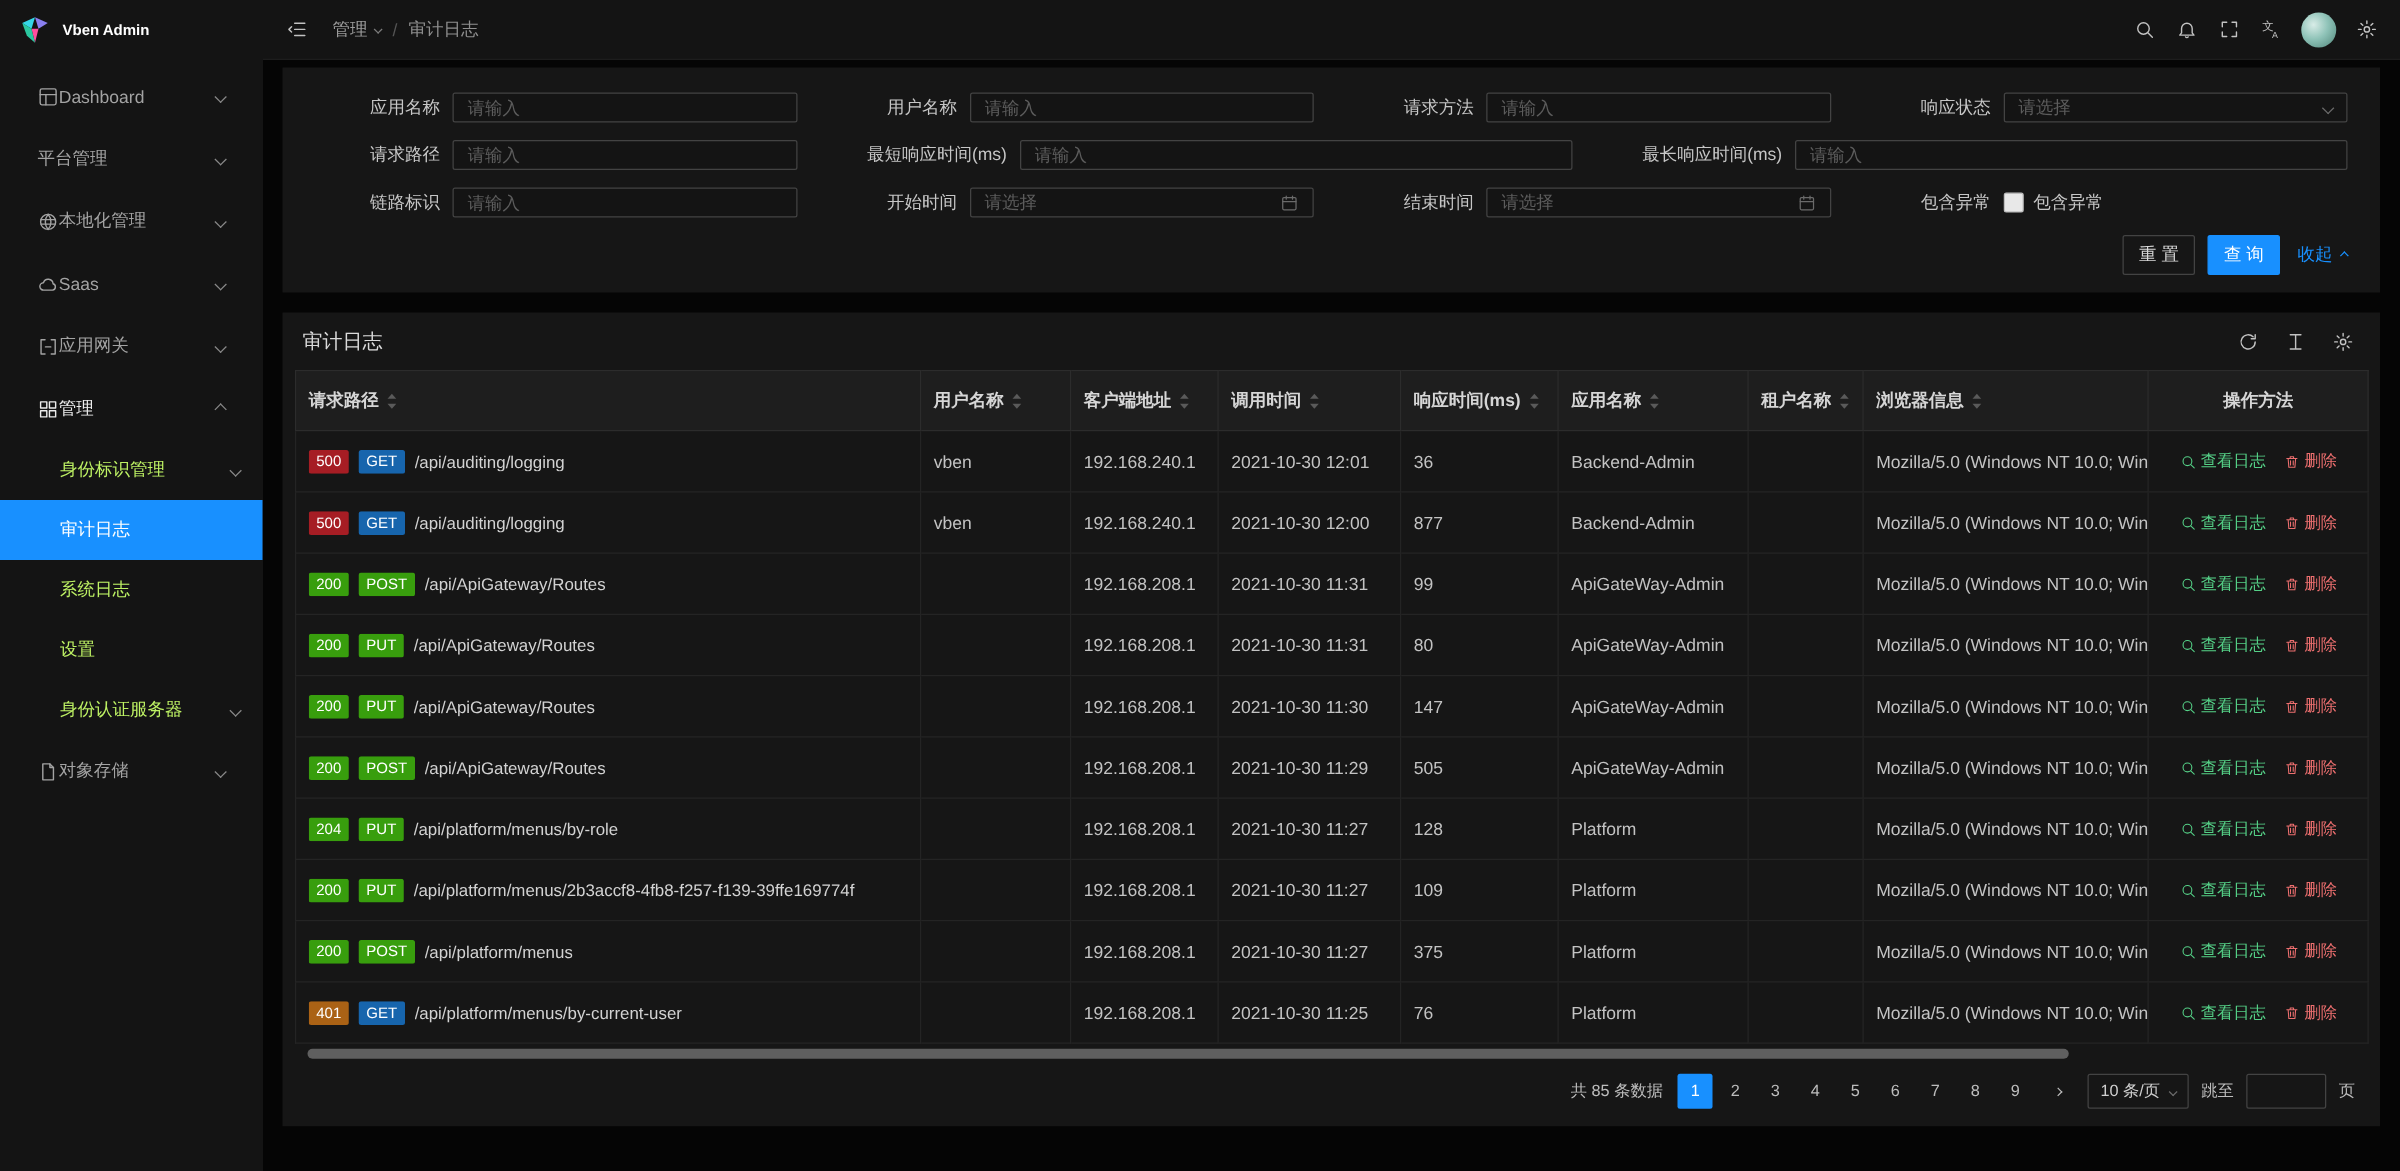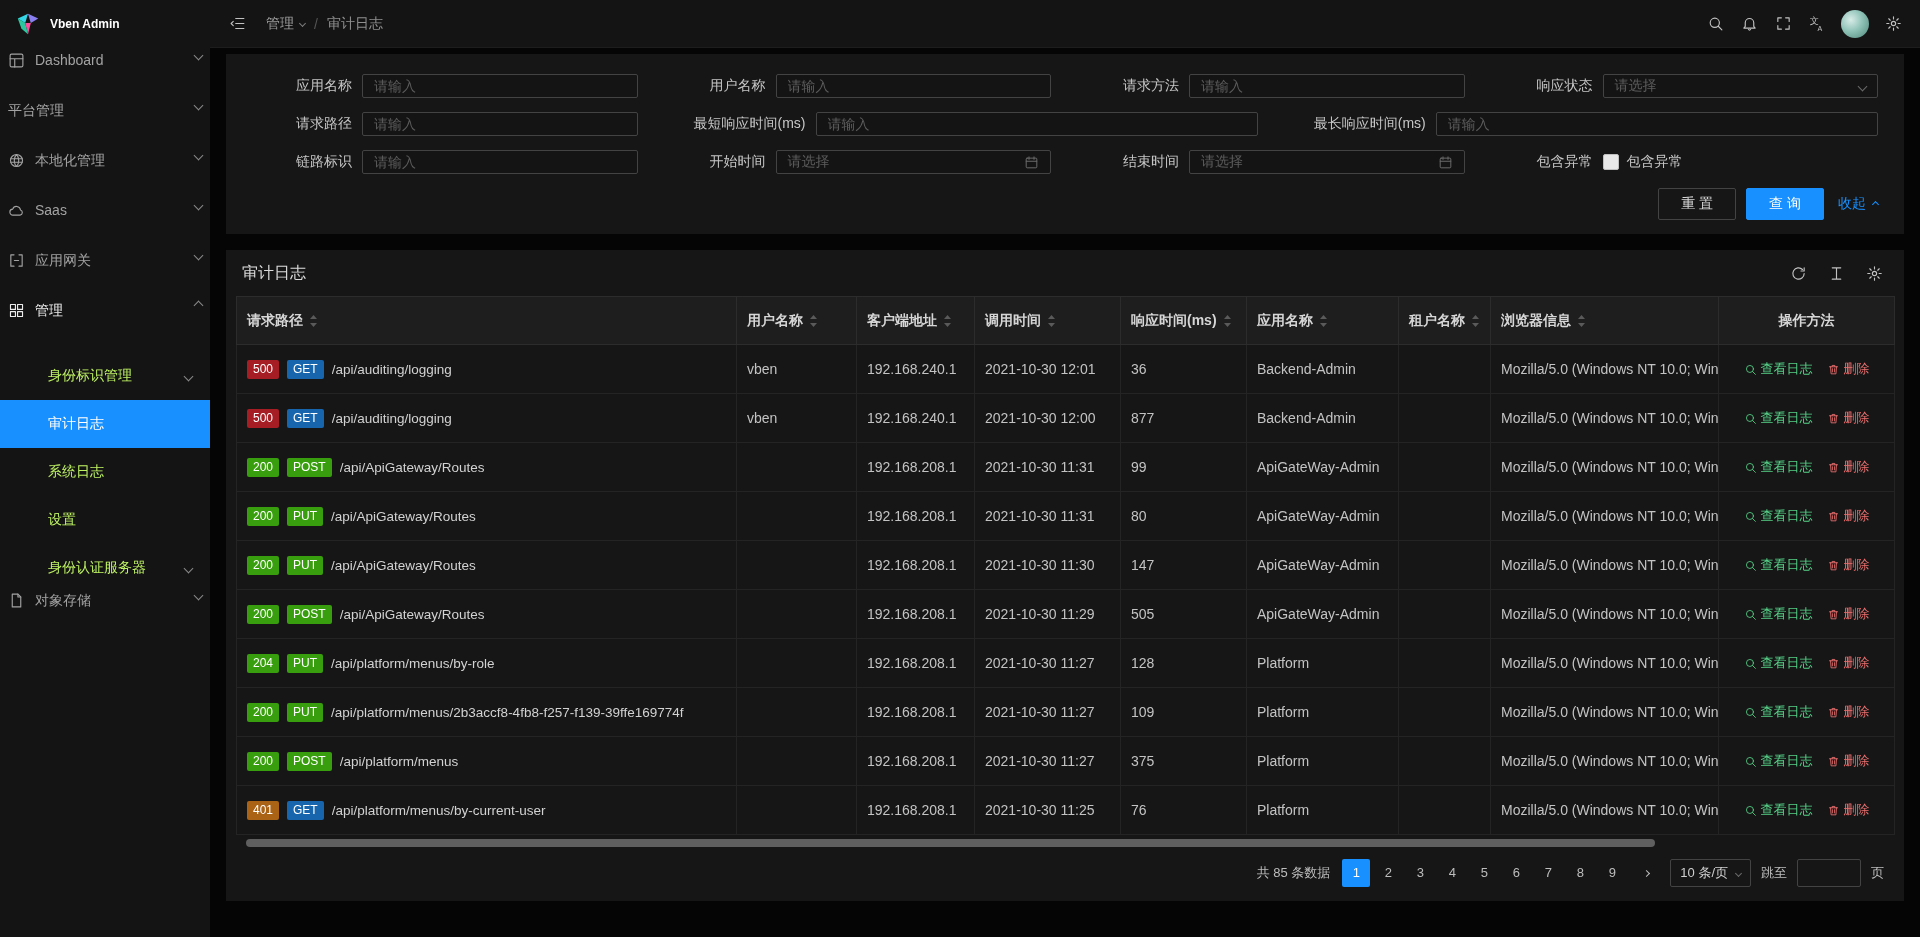--- a/index.html
+++ b/index.html
@@ -10,21 +10,21 @@
   .caret{display:inline-block;width:7px;height:7px;border-left:1.5px solid currentColor;border-bottom:1.5px solid currentColor;transform:rotate(-45deg);}
   .caret.up{transform:rotate(135deg);}
   .caret.right{transform:rotate(-135deg);}
   .caret.small{width:5px;height:5px;}
 
   
   .sidebar{position:fixed;left:0;top:0;width:210px;height:937px;background:#141414;z-index:20;}
   .logo{height:48px;display:flex;align-items:center;gap:9px;padding:0 15px;cursor:pointer;}
   .logo-title{color:#ffffff;font-size:12px;font-weight:bold;white-space:nowrap;}
   .menu{padding-top:4px;}
-  .menu-item{height:50px;display:flex;gap:10px;padding:0 8px;color:#a3a3a3;cursor:pointer;white-space:nowrap;}
+  .menu-item{height:50px;display:flex;align-items:center;padding:0 30px;color:#a3a3a3;cursor:pointer;white-space:nowrap;}
   .menu-item .ico{width:17px;height:17px;flex:none;}
   .menu-item.open{color:#ececec;}
   .m-label{flex:1;overflow:hidden;}
   .m-caret{margin-left:auto;color:#8a8a8a;flex:none;}
   .submenu-item{height:48px;display:flex;align-items:center;padding:0 18px 0 48px;color:#bef264;cursor:pointer;white-space:nowrap;}
   .submenu-item .m-caret{margin-left:auto;}
   .submenu-item.active{background:var(--accent,#1890ff);color:#ffffff;}
 
   
   .topbar{position:fixed;left:210px;top:0;right:0;height:48px;background:#141414;display:flex;align-items:center;padding:0 10px;gap:8px;border-bottom:1px solid #1d1d1d;z-index:10;}
@@ -52,21 +52,21 @@
   .f-input{flex:1;height:24px;background:#141414;border:1px solid #434343;border-radius:2px;color:#d9d9d9;padding:0 11px;font-size:14px;margin-right:26px;outline:none;font-family:inherit;}
   input.f-input::placeholder{color:#5c5c5c;}
   .f-select,.f-date{display:flex;align-items:center;justify-content:space-between;cursor:pointer;}
   .ph{color:#5c5c5c;}
   .sel-caret{color:#6a6a6a;}
   .cal{color:#6a6a6a;width:15px;height:15px;line-height:0;}
   .cal svg{width:100%;height:100%;}
   .checkbox{width:16px;height:16px;border:1px solid #bfbfbf;border-radius:2px;background:#e8e8e8;cursor:pointer;flex:none;}
   .cb-text{margin-left:8px;color:#c6c6c6;}
   .filter-actions{display:flex;justify-content:flex-end;align-items:center;gap:10px;padding-right:26px;margin-top:2px;}
-  .btn{height:32px;padding:0 22px;border-radius:2px;border:1px solid #434343;background:transparent;color:#d9d9d9;font-size:14px;cursor:pointer;font-family:inherit;white-space:nowrap;}
+  .btn{height:32px;padding:0 12px;border-radius:2px;border:1px solid #434343;background:transparent;color:#d9d9d9;font-size:14px;cursor:pointer;font-family:inherit;white-space:nowrap;}
   .btn.primary{background:var(--accent,#1890ff);border-color:var(--accent,#1890ff);color:#ffffff;}
   .collapse-link{color:var(--accent,#1890ff);display:inline-flex;align-items:center;gap:7px;cursor:pointer;margin-left:4px;}
 
   
   .table-panel{margin-top:16px;}
   .panel-head{display:flex;align-items:center;justify-content:space-between;padding:13px 20px 12px 16px;}
   .panel-title{font-size:16px;color:#dadada;font-weight:normal;}
   .toolbar{display:flex;align-items:center;gap:18px;color:#b0b0b0;}
   .toolbar .icon-btn{width:20px;height:20px;}
   .toolbar .ico{width:17px;height:17px;}

